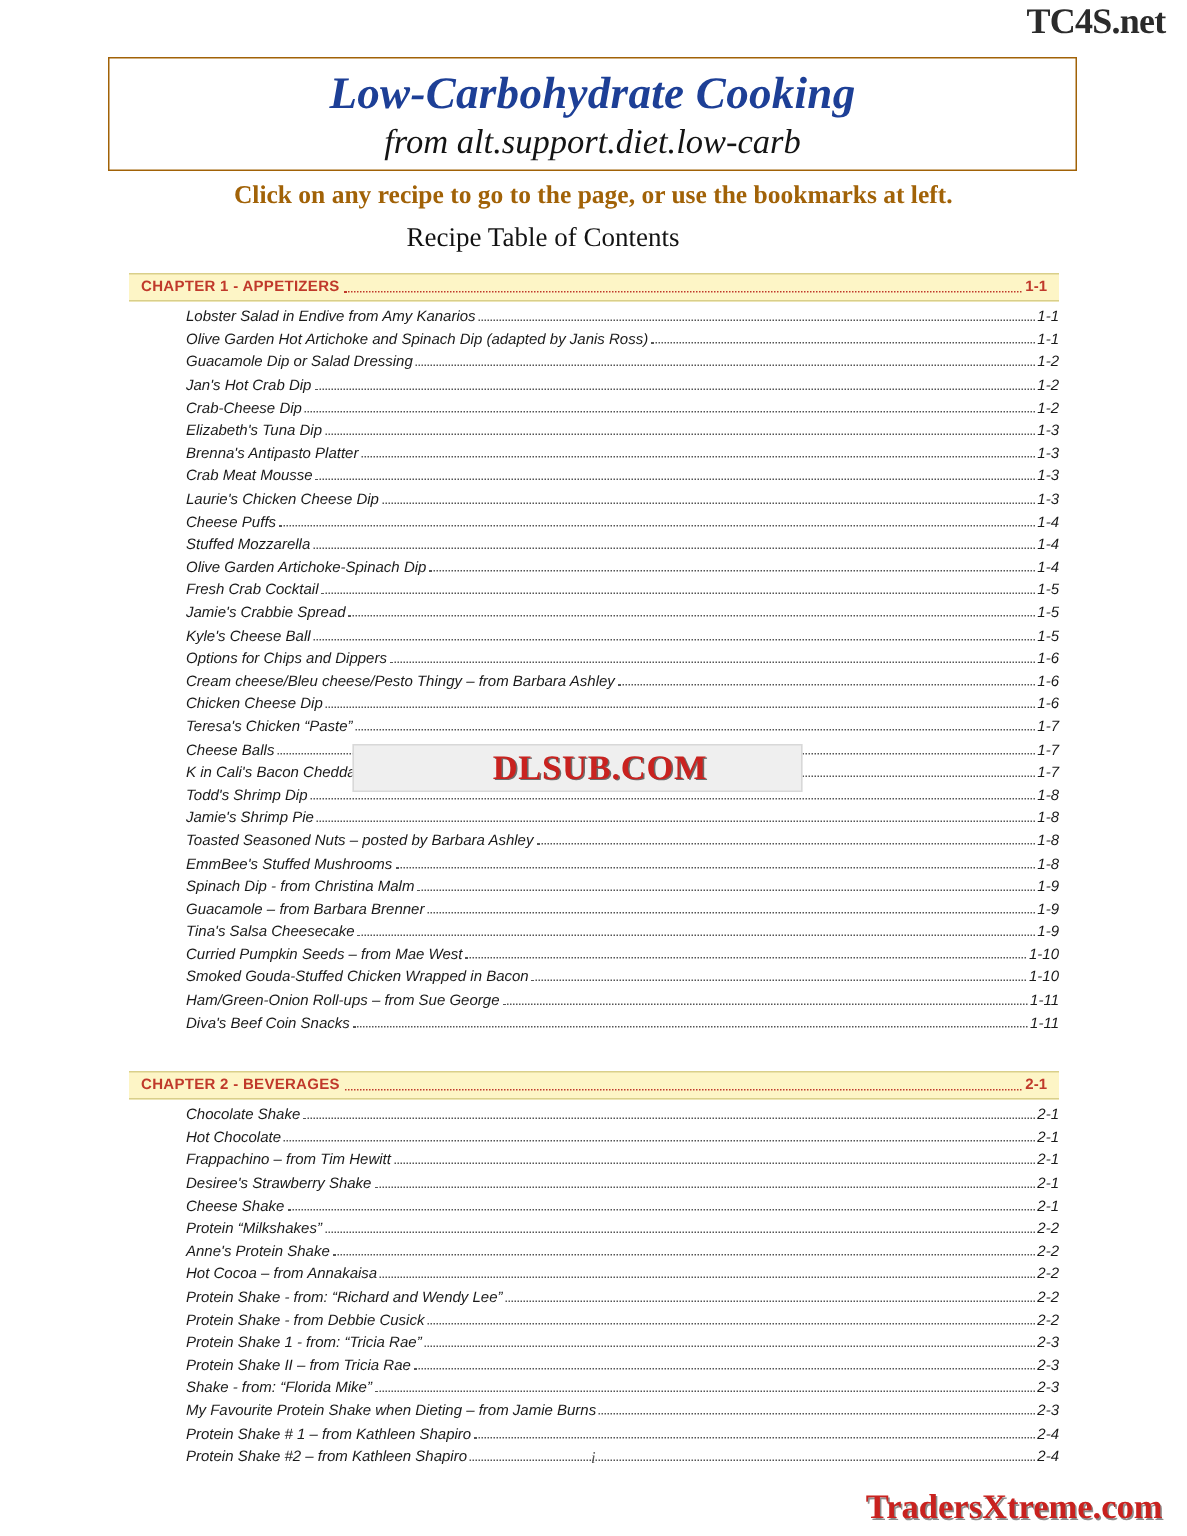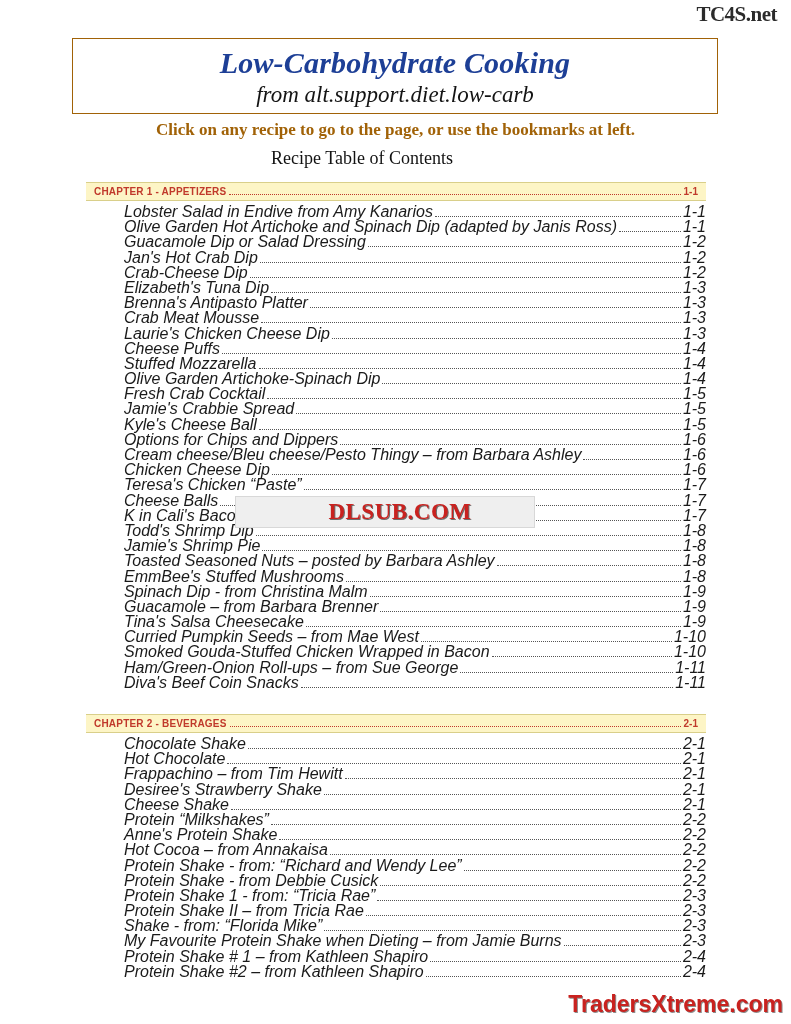--- a/index.html
+++ b/index.html
@@ -12,21 +12,21 @@
     position: relative;
     overflow: hidden;
   }
 
   
   .wm-top {
     position: absolute;
     top: 2px;
     right: 14px;
     font-family: "Liberation Serif", serif;
-    font-size: 21px;
+    font-size: 24px;
     font-weight: bold;
     color: #2b2b2b;
     letter-spacing: -0.5px;
   }
 
   
   .title-box {
     position: absolute;
     left: 72px;
     top: 38px;
@@ -116,21 +116,21 @@
     white-space: nowrap;
   }
 
   .entries { padding-left: 38px; padding-top: 2px; }
 
   .entry {
     display: flex;
     align-items: baseline;
     font-family: "Liberation Sans", sans-serif;
     font-style: italic;
-    font-size: 16px;
+    font-size: 10px;
     color: #1a1a1a;
     line-height: 15.2px;
     height: 15.2px;
   }
   .entry .e-label { white-space: nowrap; }
   .entry .dots {
     flex: 1;
     border-bottom: 1px dotted #555;
     margin: 0 2px 3.5px 2px;
     height: 9px;
@@ -169,22 +169,22 @@
     width: 791px;
     text-align: center;
     font-family: "Liberation Serif", serif;
     font-style: italic;
     font-size: 11px;
     color: #555;
   }
   .wm-bottom {
     position: absolute;
     bottom: 6px;
-    right: 8px;
-    font-family: Liberation Sans, sans-serif;
+    right: 16px;
+    font-family: Liberation Serif, serif;
     font-weight: bold;
     font-size: 23px;
     color: #c9221f;
     text-shadow: 1px 1px 0 #8d8d8d;
     margin-top: 28px;
   }
 </style>
 </head>
 <body>
 

